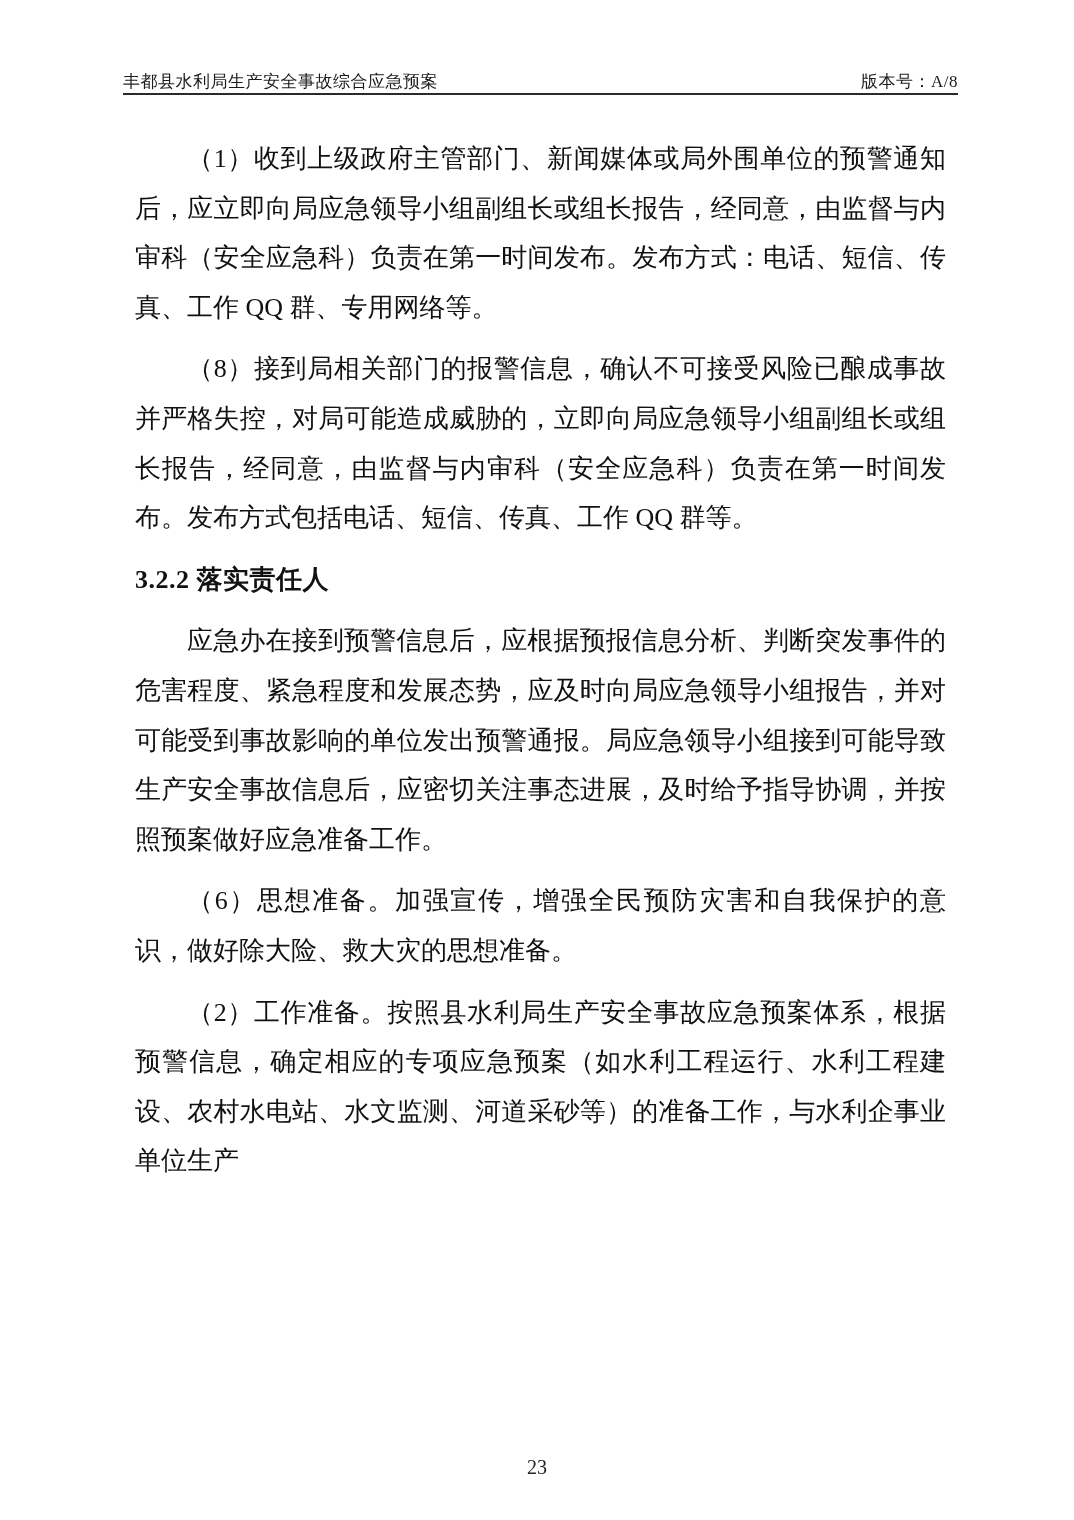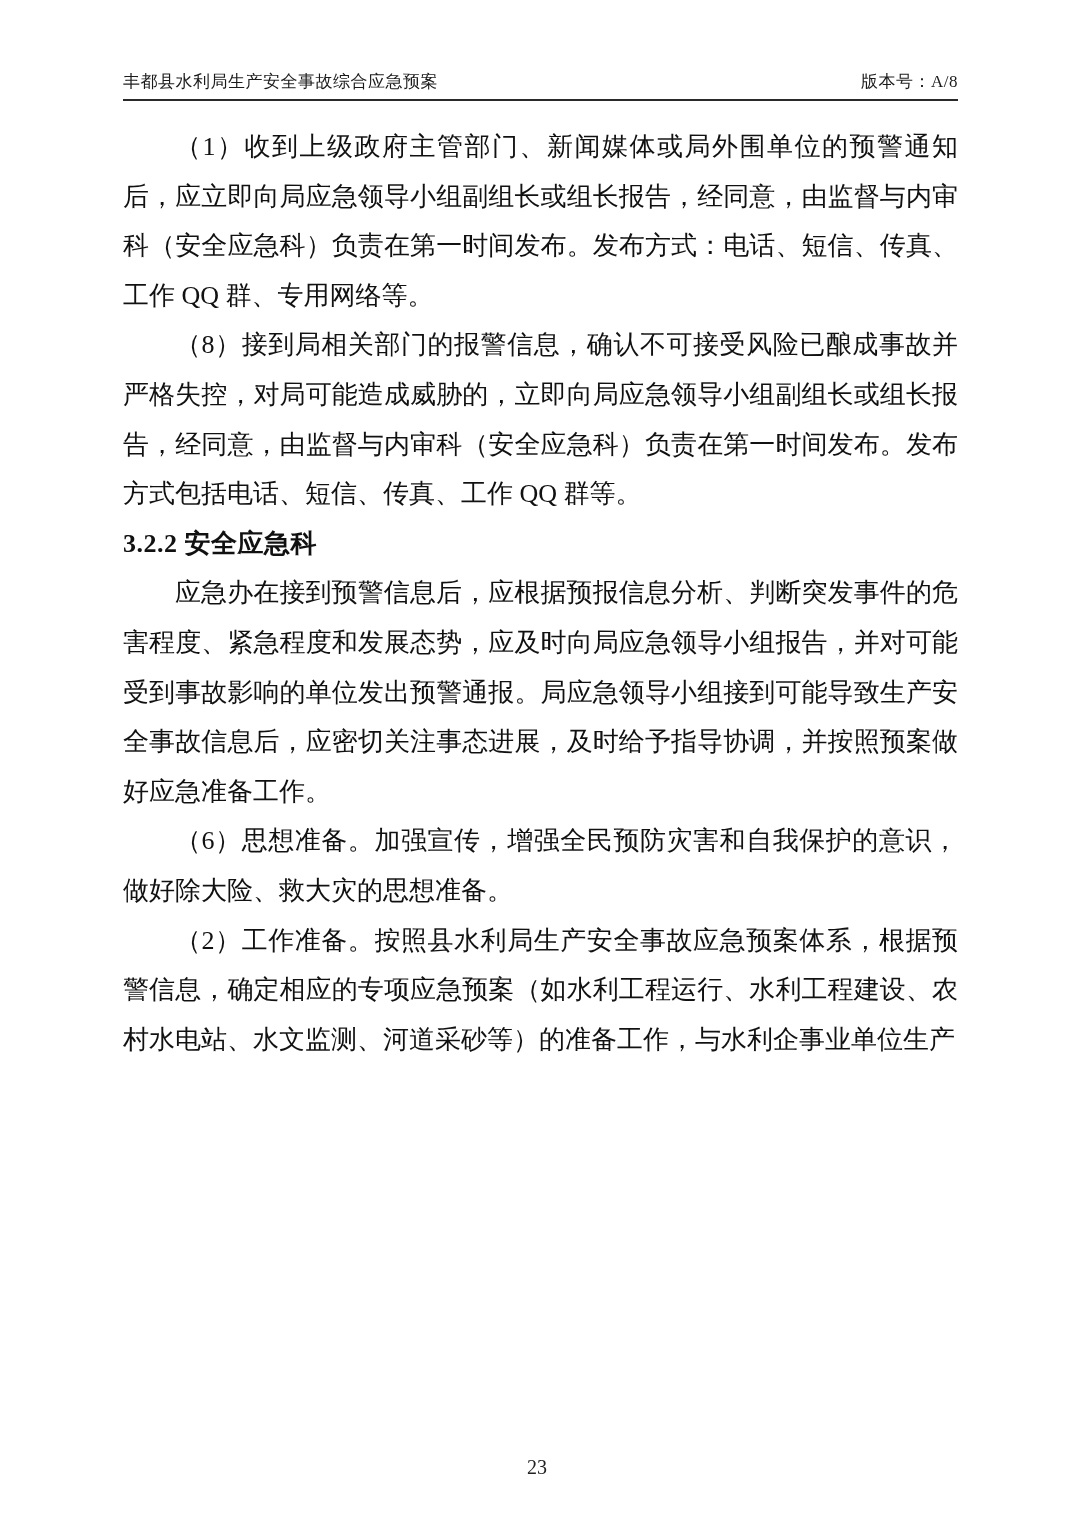--- a/index.html
+++ b/index.html
@@ -21,35 +21,35 @@
     left: 123px;
     width: 835px;
     top: 70px;
     display: flex;
     justify-content: space-between;
     align-items: flex-end;
     font-size: 17px;
     letter-spacing: 0.5px;
     color: #1a1a1a;
     border-bottom: 2px solid #2a2a2a;
-    padding-bottom: 6px;
+    padding-bottom: 0;
   }
   .content {
     position: absolute;
     left: 123px;
     width: 835px;
     top: 122px;
     font-size: 26px;
     line-height: 49.6px;
     text-align: justify;
     text-justify: inter-character;
     color: #111111;
   }
   .content p {
-    margin: 0;
+    margin: 12px;
     padding: 0;
   }
   .para {
     text-indent: 2em;
   }
   .heading {
     font-weight: bold;
     text-indent: 0;
     letter-spacing: 0.5px;
   }
@@ -68,21 +68,21 @@
 
 <div class="page">
   <div class="header">
     <span>丰都县水利局生产安全事故综合应急预案</span>
     <span>版本号：A/8</span>
   </div>
 
   <div class="content">
       <p class="para">（1）收到上级政府主管部门、新闻媒体或局外围单位的预警通知后，应立即向局应急领导小组副组长或组长报告，经同意，由监督与内审科（安全应急科）负责在第一时间发布。发布方式：电话、短信、传真、工作 QQ 群、专用网络等。</p>
       <p class="para">（8）接到局相关部门的报警信息，确认不可接受风险已酿成事故并严格失控，对局可能造成威胁的，立即向局应急领导小组副组长或组长报告，经同意，由监督与内审科（安全应急科）负责在第一时间发布。发布方式包括电话、短信、传真、工作 QQ 群等。</p>
-      <p class="heading">3.2.2 安全应急科</p>
+      <p class="heading">3.2.2 落实责任人</p>
       <p class="para">应急办在接到预警信息后，应根据预报信息分析、判断突发事件的危害程度、紧急程度和发展态势，应及时向局应急领导小组报告，并对可能受到事故影响的单位发出预警通报。局应急领导小组接到可能导致生产安全事故信息后，应密切关注事态进展，及时给予指导协调，并按照预案做好应急准备工作。</p>
       <p class="para">（6）思想准备。加强宣传，增强全民预防灾害和自我保护的意识，做好除大险、救大灾的思想准备。</p>
       <p class="para">（2）工作准备。按照县水利局生产安全事故应急预案体系，根据预警信息，确定相应的专项应急预案（如水利工程运行、水利工程建设、农村水电站、水文监测、河道采砂等）的准备工作，与水利企事业单位生产</p>
     </div>
 
   <div class="footer">
     <span>23</span>
   </div>
 </div>
 

